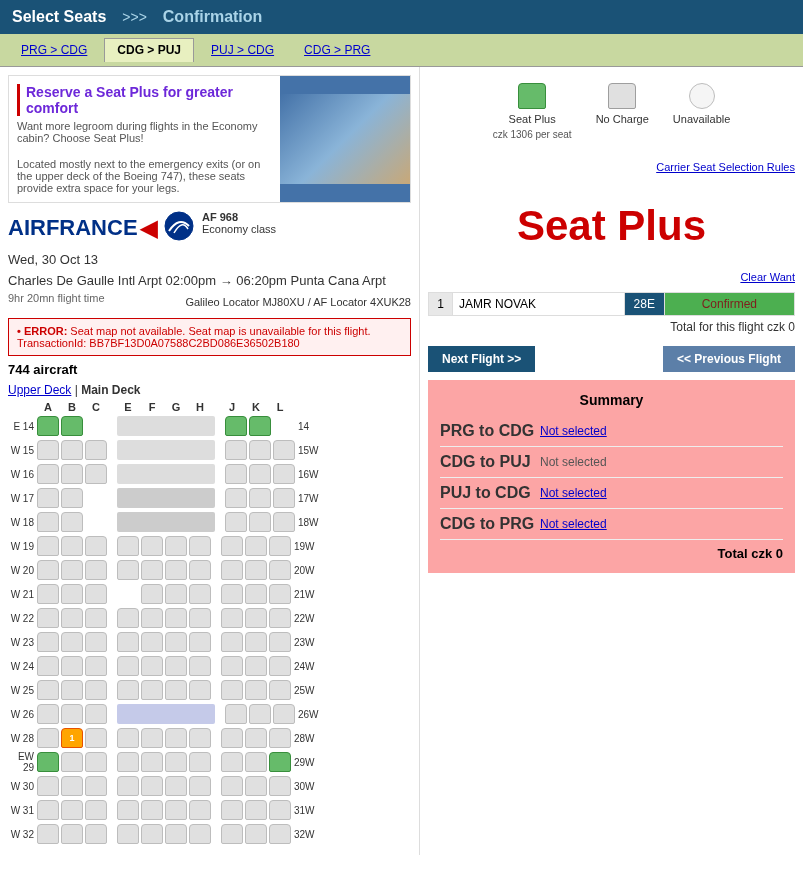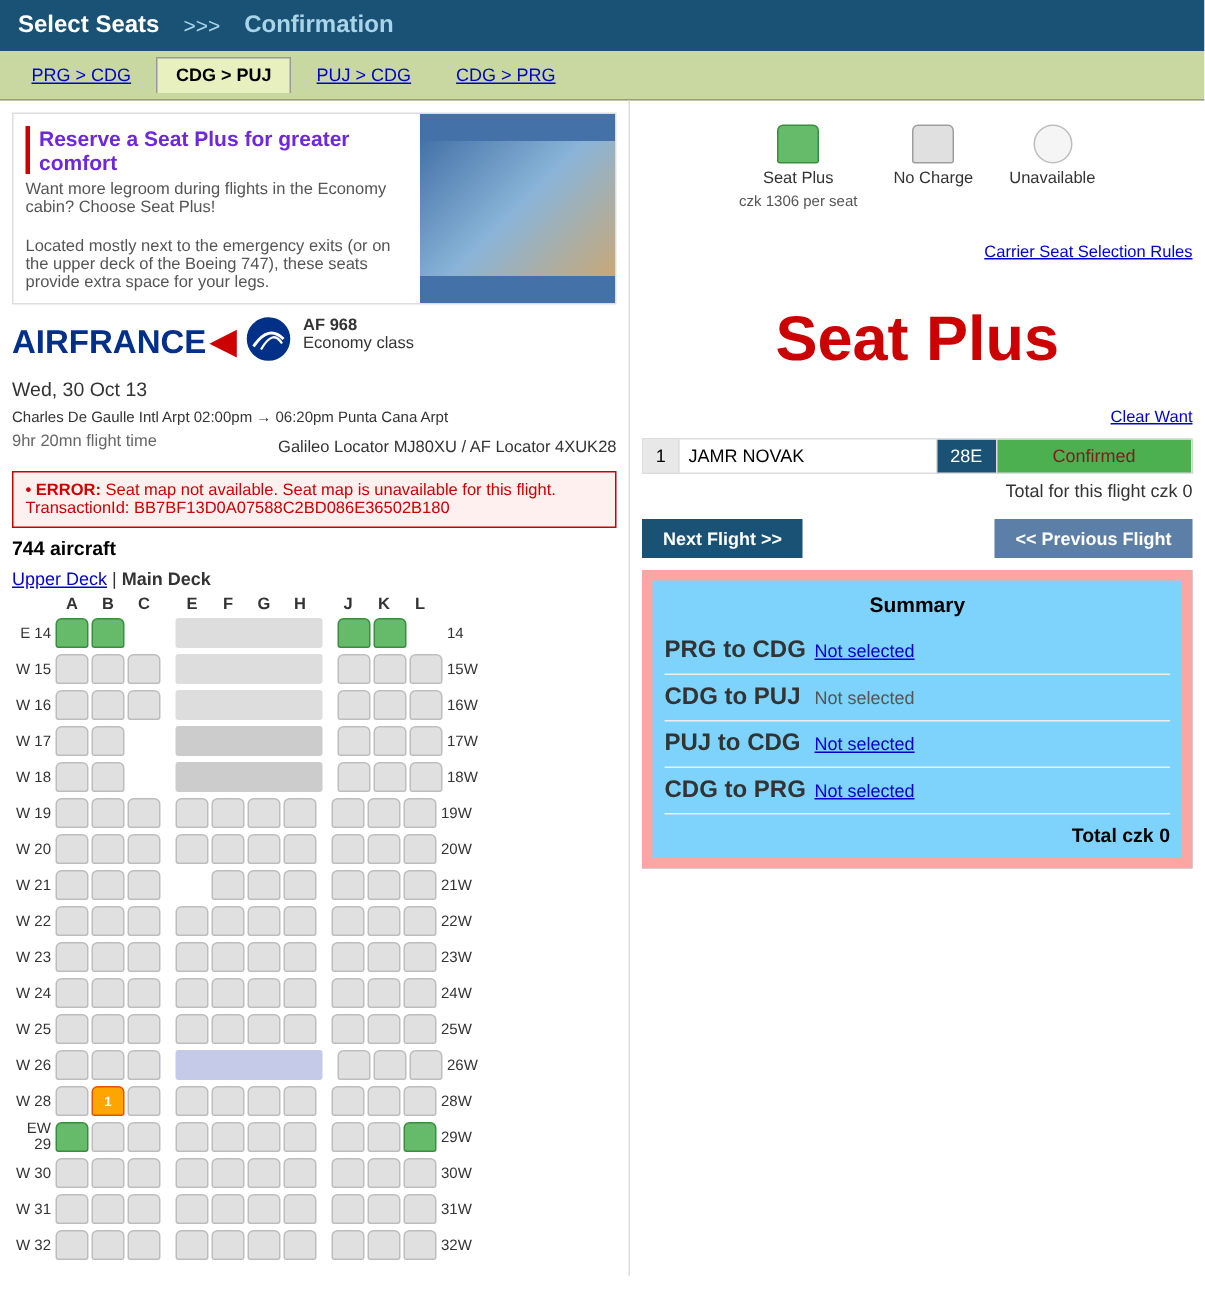--- a/index.html
+++ b/index.html
@@ -32,21 +32,21 @@
     .promo-img { width: 130px; background: #4472a8; display: flex; align-items: center; justify-content: center; overflow: hidden; }
     .promo-img-placeholder { width: 130px; height: 90px; background: linear-gradient(135deg, #4472a8 0%, #8ab4d8 50%, #c8a878 100%); }
 
     
     .airline-info { display: flex; align-items: flex-start; gap: 8px; margin-bottom: 8px; }
     .airline-logo { display: flex; align-items: center; }
     .airfrance-text { font-size: 22px; font-weight: bold; color: #003087; font-family: 'Arial Black', Arial, sans-serif; }
     .flight-info-box { font-size: 11px; color: #333; }
 
     .date-line { font-size: 13px; color: #333; margin: 6px 0; }
-    .route-line { font-size: 10px; color: #333; margin: 4px 0; }
+    .route-line { font-size: 13px; color: #333; margin: 4px 0; }
     .flight-time { font-size: 11px; color: #666; }
     .locator-line { font-size: 11px; color: #333; text-align: right; margin: 4px 0; }
 
     
     .error-box { border: 1px solid #cc0000; background: #fff0f0; padding: 6px 8px; margin: 6px 0; font-size: 11px; color: #cc0000; display: flex; gap: 4px; }
 
     .aircraft-label { font-size: 13px; font-weight: bold; margin: 6px 0; }
 
     
     .deck-tabs { font-size: 12px; margin: 4px 0; }
@@ -105,21 +105,21 @@
 
     .total-flight { text-align: right; font-size: 12px; padding: 4px 0; color: #333; }
 
     
     .nav-buttons { display: flex; justify-content: space-between; margin: 8px 0; }
     .nav-btn { padding: 6px 14px; font-size: 12px; font-weight: bold; cursor: pointer; border: none; }
     .prev-btn { background: #5c7fa8; color: #fff; }
     .next-btn { background: #1a5276; color: #fff; }
 
     
-    .summary-box { border: 7px solid #fca5a5; padding: 8px; background: #7dd3fc; }
+    .summary-box { border: 4px solid #fca5a5; padding: 8px; background: #fca5a5; }
     .summary-title { text-align: center; font-size: 14px; font-weight: bold; margin-bottom: 8px; }
     .summary-row { display: flex; align-items: center; padding: 6px 0; border-bottom: 1px solid #eee; }
     .summary-route { width: 100px; font-size: 16px; color: #333; font-weight: bold; }
     .summary-seat { font-size: 12px; color: #555; }
     .summary-seat a { color: #0000cc; text-decoration: underline; }
     .summary-total { display: flex; justify-content: flex-end; font-size: 13px; font-weight: bold; padding-top: 6px; }
   </style>
 </head>
 <body>
 

